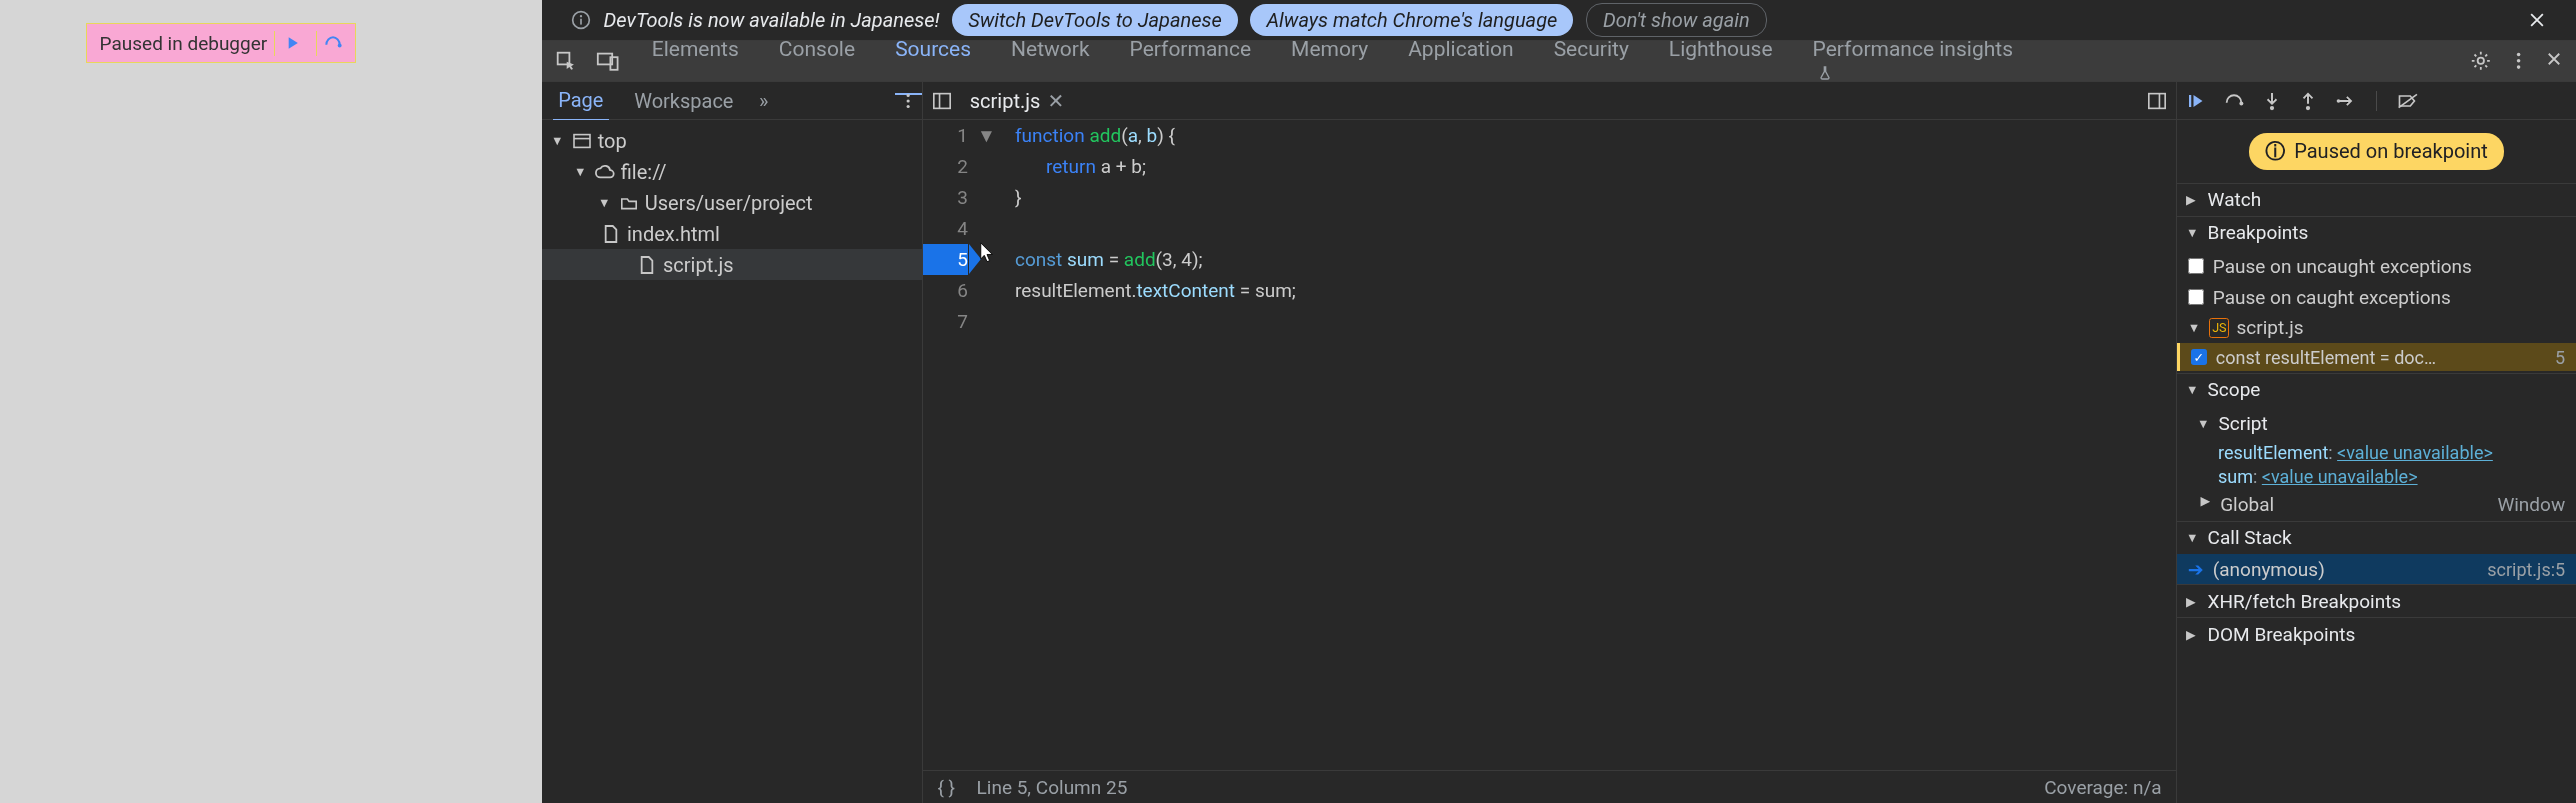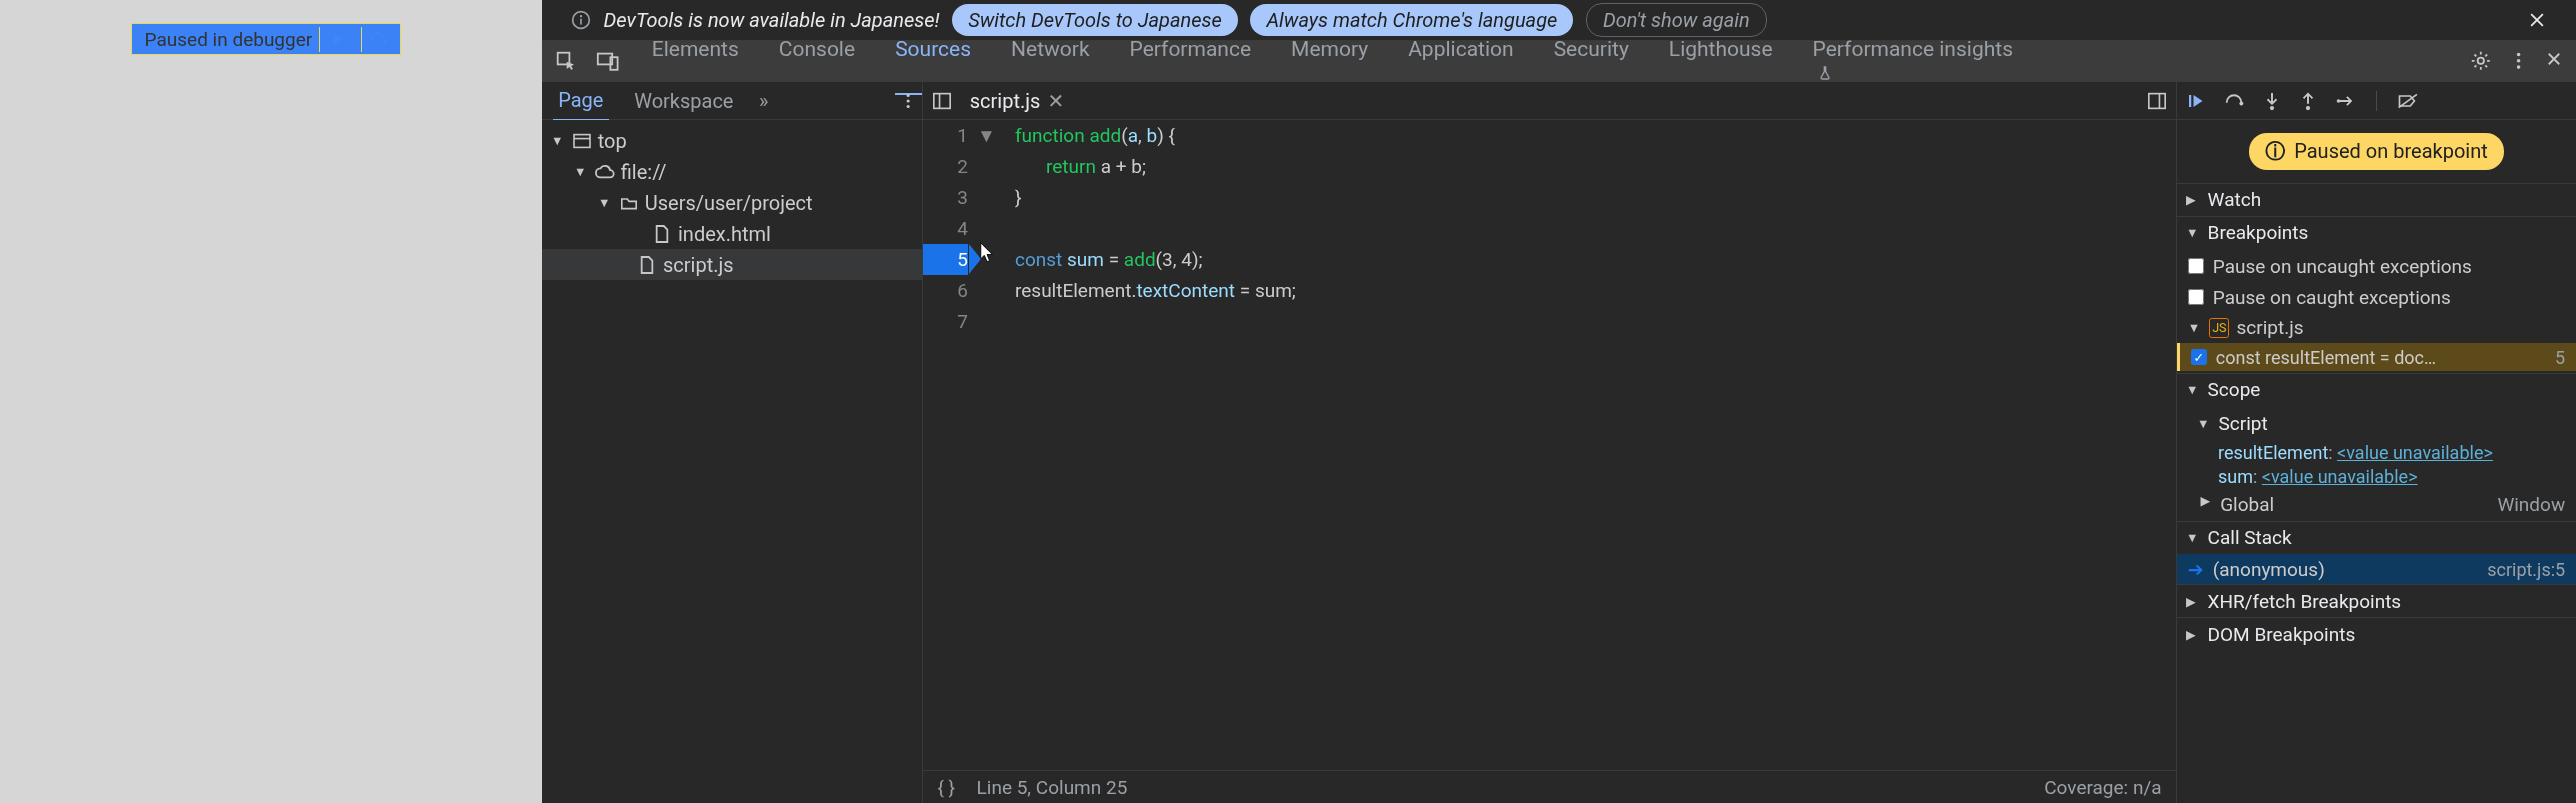--- a/index.html
+++ b/index.html
@@ -1,19 +1,19 @@
 <!DOCTYPE html>
 <html style="font-size:14.4px"><head>
 <meta charset="utf-8">
 <style>
 * { margin: 0; padding: 0; box-sizing: border-box; font-family: -apple-system, "Segoe UI", Roboto, sans-serif; }
 body { background: #1a1a1a; color: #ccc; display: flex; width: 2576px; height: 804px; overflow: hidden; font-size: 19px; }
 
 .page-bg { width: 542px; background: #d6d6d6; position: relative; }
-.paused-overlay { position: absolute; top: 23.4px; left: 86px; display: flex; align-items: center; background: #3b82f6; border: 0.9px solid #e8d75b; height: 32px; padding: 0 5.4px 0 12.6px; gap: 7.2px; font-size: 19px; color: #333; margin-left: 45px; }
+.paused-overlay { position: absolute; top: 23.4px; left: 86px; display: flex; align-items: center; background: #f9a8d4; border: 0.9px solid #e8d75b; height: 40px; padding: 0 5.4px 0 12.6px; gap: 7.2px; font-size: 19px; color: #333; }
 .paused-overlay .btn { width: 34px; height: 25px; display: flex; align-items: center; justify-content: center; color: #4285f4; border-left: 0.9px solid #e8d75b; }
 .paused-overlay svg { width: 20px; height: 20px; }
 
 .devtools { flex: 1; display: flex; flex-direction: column; background: #282828; }
 .infobar { height: 41px; display: flex; align-items: center; gap: 12.6px; padding: 0 29px; border-bottom: 0.9px solid #3a3a3a; background: #282828; font-style: italic; }
 .infobar .info-icon { color: #9aa0a6; }
 .infobar .msg { color: #e8eaed; font-size: 20px; }
 .pill { border-radius: 16px; padding: 3.6px 16px; font-size: 20px; cursor: pointer; }
 .pill-blue { background: #a8c7fa; color: #1f1f1f; }
 .pill-gray { border: 0.9px solid #5f6368; color: #9aa0a6; }
@@ -52,21 +52,21 @@
 
 .editor { flex: 1; display: flex; font-family: Menlo, Consolas, monospace; font-size: 19px; line-height: 31px; background: #282828; position: relative; }
 .gutter { width: 54px; text-align: right; padding-right: 9px; color: #858585; user-select: none; }
 .gln { height: 31px; }
 .gln.bp { background: #1a73e8; color: #fff; position: relative; }
 .gln.bp::after { content: ""; position: absolute; right: -12.6px; top: 0; border-top: 15.3px solid transparent; border-bottom: 15.3px solid transparent; border-left: 12.6px solid #1a73e8; }
 .fold { width: 20px; padding-top: 0; color: #858585; }
 .code { flex: 1; }
 .cline { height: 31px; padding-left: 18px; white-space: pre; }
 .cline.hl { background: #5c4a1a; }
-.tok-kw { color: #22c55e; }
+.tok-kw { color: #3b82f6; }
 .tok-kw2 { color: #569cd6; }
 .tok-fn { color: #22c55e; }
 .tok-var { color: #9cdcfe; }
 .tok-str { color: #ce9178; }
 .tok-prop { color: #9cdcfe; }
 .inline-obj { background: #3a5a3a; color: #9cdcfe; padding: 0 2.7px; border-radius: 2.7px; }
 .cursor-pointer { position: absolute; left: 56px; top: 121px; color: #fff; pointer-events: none; }
 
 .statusbar { height: 34px; display: flex; align-items: center; padding: 0 14.4px; border-top: 0.9px solid #3a3a3a; font-size: 19px; color: #9aa0a6; background: #282828; }
 .statusbar .right { margin-left: auto; }
@@ -231,21 +231,21 @@
         </div>
         <div class="node" style="padding-left:56px">
           <span class="arrow">▼</span>
           <span class="ic">
               <svg width="20" height="16" viewBox="0 0 24 20">
                 <path fill="none" stroke="currentColor" stroke-width="2" d="M3 5h7l2 3h9v9H3z"></path>
               </svg>
             </span>
           <span>Users/user/project</span>
         </div>
-        <div class="node" style="padding-left:109px">
+        <div class="node" style="padding-left:58px">
           <span class="ic">
               <svg width="16" height="20" viewBox="0 0 18 22">
                 <path fill="none" stroke="currentColor" stroke-width="2" d="M3 2h8l4 4v14H3z"></path>
               </svg>
             </span>
           <span>index.html</span>
         </div>
         <div class="node selected" style="padding-left:94px">
           <span class="ic file-ic-orange">
               <svg width="16" height="20" viewBox="0 0 18 22">

